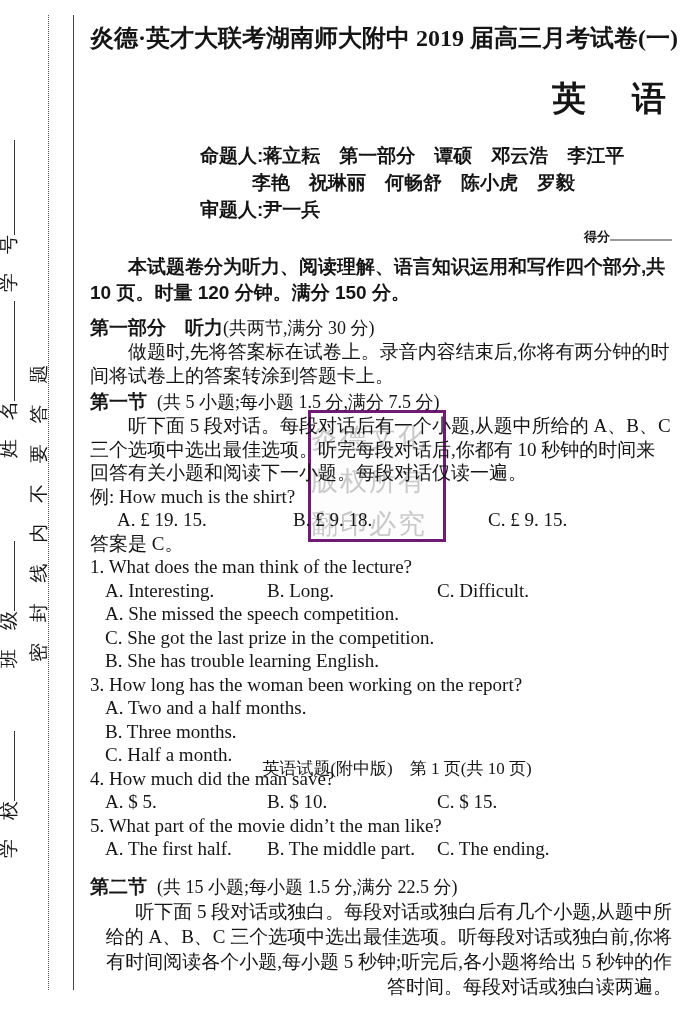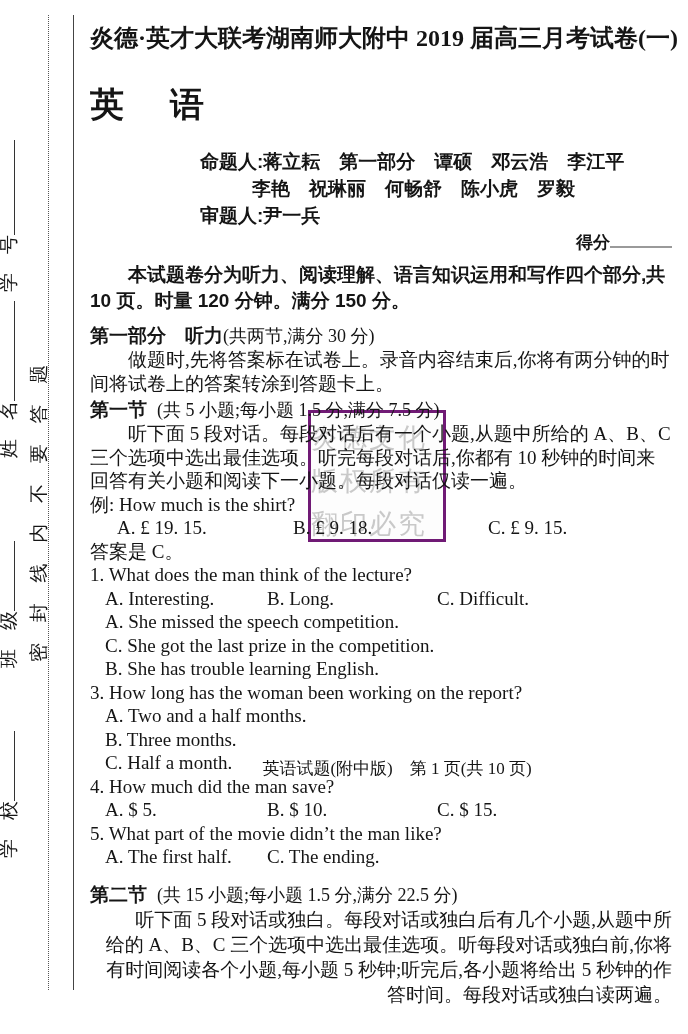--- a/index.html
+++ b/index.html
@@ -18,26 +18,26 @@
             font-size:19px;word-spacing:16px;transform:rotate(-90deg);transform-origin:0 100%;}
   
   .watermark{position:absolute;left:308px;top:410px;width:138px;height:132px;z-index:1;
              border:3px solid #701a75;background:#fdfdfd;text-align:left;
              font-family:"Liberation Sans","DejaVu Sans",sans-serif;
              color:#c9c9c9;font-size:27px;letter-spacing:2px;padding-top:4px;box-sizing:border-box;}
   .watermark div{line-height:43px;}
   
   .content{position:absolute;left:90px;top:0;width:582px;height:794px;z-index:2;}
   .exam-title{margin-top:22px;font-size:24px;font-weight:bold;white-space:nowrap;letter-spacing:0px;}
-  .subject{margin-top:28px;text-align:left;font-size:34px;font-weight:bold;letter-spacing:6px;
+  .subject{margin-top:22px;text-align:right;font-size:34px;font-weight:bold;letter-spacing:6px;
            font-family:"Liberation Sans","DejaVu Sans",sans-serif;}
   .setters{margin-top:20px;padding-left:110px;font-size:19px;line-height:27px;font-weight:bold;
            font-family:"Liberation Sans","DejaVu Sans",sans-serif;}
   .setters .indent2{padding-left:52px;}
-  .score-row{margin-top:2px;text-align:right;font-size:17px;font-weight:bold;
+  .score-row{margin-top:2px;text-align:right;font-size:13px;font-weight:bold;
              font-family:"Liberation Sans","DejaVu Sans",sans-serif;}
   .score-blank{display:inline-block;width:62px;border-bottom:2px solid #9a9a9a;height:14px;}
   .intro{margin:8px 0 0 0;font-size:19px;line-height:26px;text-indent:2em;font-weight:bold;
          font-family:"Liberation Sans","DejaVu Sans",sans-serif;}
   .heading{margin-top:10px;font-size:19px;line-height:24px;}
   .heading.tight{margin-top:2px;}
   .heading.s2{margin-top:14px;}
   .hb{font-weight:bold;font-family:"Liberation Sans","DejaVu Sans",sans-serif;}
   .note{font-size:18px;}
   .note-gap{margin-left:10px;}
@@ -147,20 +147,21 @@
       <span>B. $ 10.</span>
       <span>C. $ 15.</span>
     </div>
 
     <div class="qline">
       <span>5.</span>
       <span>What part of the movie didn’t the man like?</span>
     </div>
     <div class="opt-row">
       <span>A. The first half.</span>
+      <span>B. The middle part.</span>
       <span>C. The ending.</span>
     </div>
 
     <div class="heading s2">
       <span class="hb">第二节</span><span class="note note-gap">(共 15 小题;每小题 1.5 分,满分 22.5 分)</span>
     </div>
     <p class="para" style="line-height:25px;text-align:right;">听下面 5 段对话或独白。每段对话或独白后有几个小题,从题中所给的 A、B、C 三个选项中选出最佳选项。听每段对话或独白前,你将有时间阅读各个小题,每小题 5 秒钟;听完后,各小题将给出 5 秒钟的作答时间。每段对话或独白读两遍。</p>
 
     <div class="footer">英语试题(附中版)　第 1 页(共 10 页)</div>
   </div>

